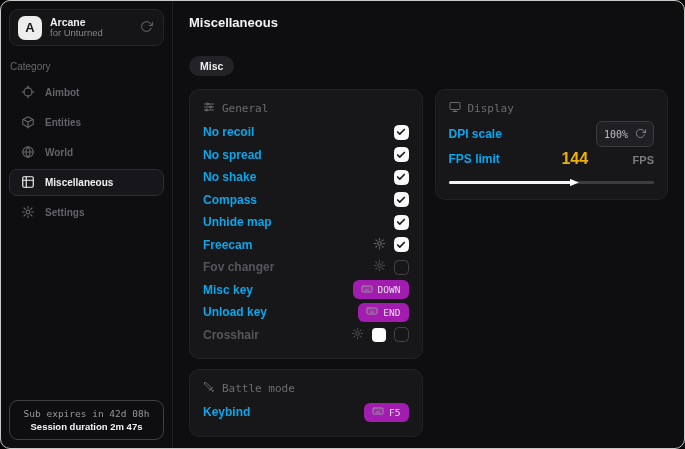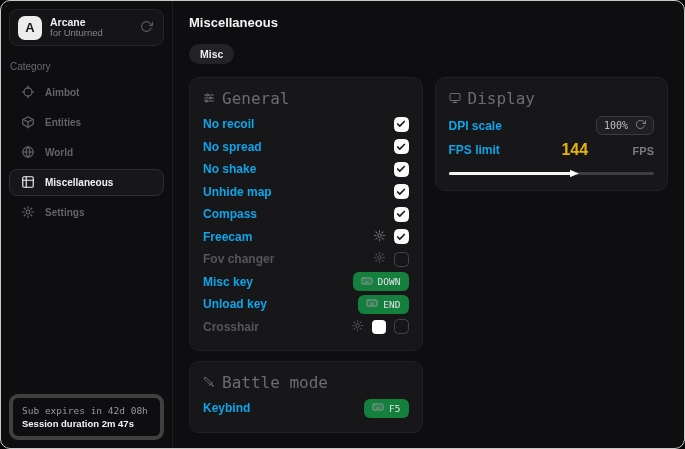--- a/index.html
+++ b/index.html
@@ -17,52 +17,52 @@
   .app-titles { flex:1; line-height:1.15; }
   .app-name { font-size:10.5px; font-weight:bold; color:#f1f1f3; }
   .app-sub { font-size:9.5px; color:#85858b; }
   .icon-btn { background:none; border:none; color:#5b5b61; display:flex; align-items:center; cursor:pointer; padding:2px; }
   .cat-label { margin:15px 1px 7px; font-size:10px; color:#68686e; }
   .nav { display:flex; flex-direction:column; gap:3px; }
   .nav-item { height:27px; display:flex; align-items:center; gap:10px; padding:0 11px;
     border-radius:8px; border:1px solid transparent; color:#63636a; font-size:10px; font-weight:600; cursor:pointer; }
   .nav-item svg { flex-shrink:0; }
   .nav-item.selected { background:#17171b; border-color:#2d2d32; color:#f2f2f4; }
-  .status-card { margin-top:auto; border:4px solid #404040; border-radius:9px; padding:7px 9px; }
+  .status-card { margin-top:auto; border:1px solid #404040; border-radius:9px; padding:7px 9px;text-align:center; }
   .status-line1 { font-family:"DejaVu Sans Mono","Liberation Mono",monospace; font-size:9.5px; color:#96969c; white-space:nowrap; }
   .status-line2 { margin-top:2px; font-size:9.5px; font-weight:bold; color:#f5f5f7; white-space:nowrap; }
   
   .main { flex:1; padding:14px 16px; overflow:hidden; }
   .page-title { font-size:13px; font-weight:bold; color:#f4f4f6; }
-  .tabs { margin-top:14px; display:flex; }
+  .tabs { margin-top:26px; display:flex; }
   .tab { background:#232327; border:none; border-radius:14px; padding:4px 11px;
     font-size:10.5px; font-weight:600; color:#ededef; cursor:pointer; font-family:inherit; }
   .content { margin-top:13px; display:flex; gap:12px; align-items:flex-start; }
   .col { width:237px; display:flex; flex-direction:column; gap:10px; }
   .panel { background:#17171a; border:1px solid #222226; border-radius:10px; padding:11px 13px 12px; }
   .panel-header { display:flex; align-items:center; gap:7px; color:#6b6b71;
-    font-family:"DejaVu Sans Mono","Liberation Mono",monospace; font-size:16px; margin-bottom:5px; }
+    font-family:"DejaVu Sans Mono","Liberation Mono",monospace; font-size:11px; margin-bottom:5px; }
   .row { min-height:22.5px; display:flex; align-items:center; justify-content:space-between; }
   .row-label { font-size:12px; font-weight:600; color:#0ea5e9; }
   .row.dimmed .row-label { color:#55555b; }
   .row.dimmed .gear { color:#4c4c52; }
   .controls { display:flex; align-items:center; gap:8px; }
   .gear { background:none; border:none; color:#6a6a70; display:flex; align-items:center; cursor:pointer; padding:0; }
   .checkbox { width:15px; height:15px; border-radius:4.5px; border:1.5px solid #434349;
     background:transparent; display:flex; align-items:center; justify-content:center; cursor:pointer; }
   .checkbox svg { display:none; }
   .checkbox.checked { background:#fafafa; border-color:#fafafa; }
   .checkbox.checked svg { display:block; }
   .swatch { width:14px; height:14px; border-radius:4px; background:#ffffff; cursor:pointer; border:none; }
-  .keybadge { height:19px; background:#15803d; border:none; border-radius:6px; display:flex; align-items:center;
+  .keybadge { height:19px; background:#a21caf; border:none; border-radius:6px; display:flex; align-items:center;
     gap:5px; padding:0 8px; color:#e2e2e6; font-family:"DejaVu Sans Mono","Liberation Mono",monospace;
     font-size:9.5px; cursor:pointer; }
   .keybadge svg { color:#97979d; }
   
-  .dpi-badge { height:19px; background:#202024; border:1px solid #3a3a3f; border-radius:6px;
+  .dpi-badge { height:26px; background:#202024; border:1px solid #3a3a3f; border-radius:6px;
     display:flex; align-items:center; gap:7px; padding:0 7px; cursor:pointer;
     font-family:"DejaVu Sans Mono","Liberation Mono",monospace; font-size:10px; color:#bdbdc2; }
   .dpi-badge svg { color:#8a8a90; }
   .fps-value { font-size:16px; font-weight:bold; color:#eab308; }
   .fps-unit { font-size:11px; font-weight:600; color:#7b7b81;padding-left:40px; }
   .slider { margin-top:9px; height:9px; position:relative; display:flex; align-items:center; cursor:pointer; }
   .slider-track { width:100%; height:3px; background:#3c3c41; border-radius:2px; }
   .slider-fill { position:absolute; left:0; top:3px; height:3px; background:#f5f5f5; border-radius:2px; }
   .slider-thumb { position:absolute; right:-7px; top:50%; transform:translateY(-50%); width:9px; height:9px;
     background:#ffffff; clip-path:polygon(0 8%, 100% 50%, 0 92%); cursor:grab; }
@@ -201,31 +201,31 @@
             <span class="row-label">No shake</span>
             <div class="controls">
                 <button class="checkbox checked">
                   <svg width="10" height="10" viewBox="0 0 24 24" style="stroke:#1a1a1c;stroke-width:4">
                     <polyline points="20 6 9 17 4 12"></polyline>
                   </svg>
                 </button>
               </div>
           </div>
           <div class="row">
+            <span class="row-label">Compass</span>
+            <div class="controls">
+                <button class="checkbox checked">
+                  <svg width="10" height="10" viewBox="0 0 24 24" style="stroke:#1a1a1c;stroke-width:4">
+                    <polyline points="20 6 9 17 4 12"></polyline>
+                  </svg>
+                </button>
+              </div>
+          </div>
+          <div class="row">
             <span class="row-label">Unhide map</span>
-            <div class="controls">
-                <button class="checkbox checked">
-                  <svg width="10" height="10" viewBox="0 0 24 24" style="stroke:#1a1a1c;stroke-width:4">
-                    <polyline points="20 6 9 17 4 12"></polyline>
-                  </svg>
-                </button>
-              </div>
-          </div>
-          <div class="row">
-            <span class="row-label">Compass</span>
             <div class="controls">
                 <button class="checkbox checked">
                   <svg width="10" height="10" viewBox="0 0 24 24" style="stroke:#1a1a1c;stroke-width:4">
                     <polyline points="20 6 9 17 4 12"></polyline>
                   </svg>
                 </button>
               </div>
           </div>
           <div class="row">
             <span class="row-label">Freecam</span>

